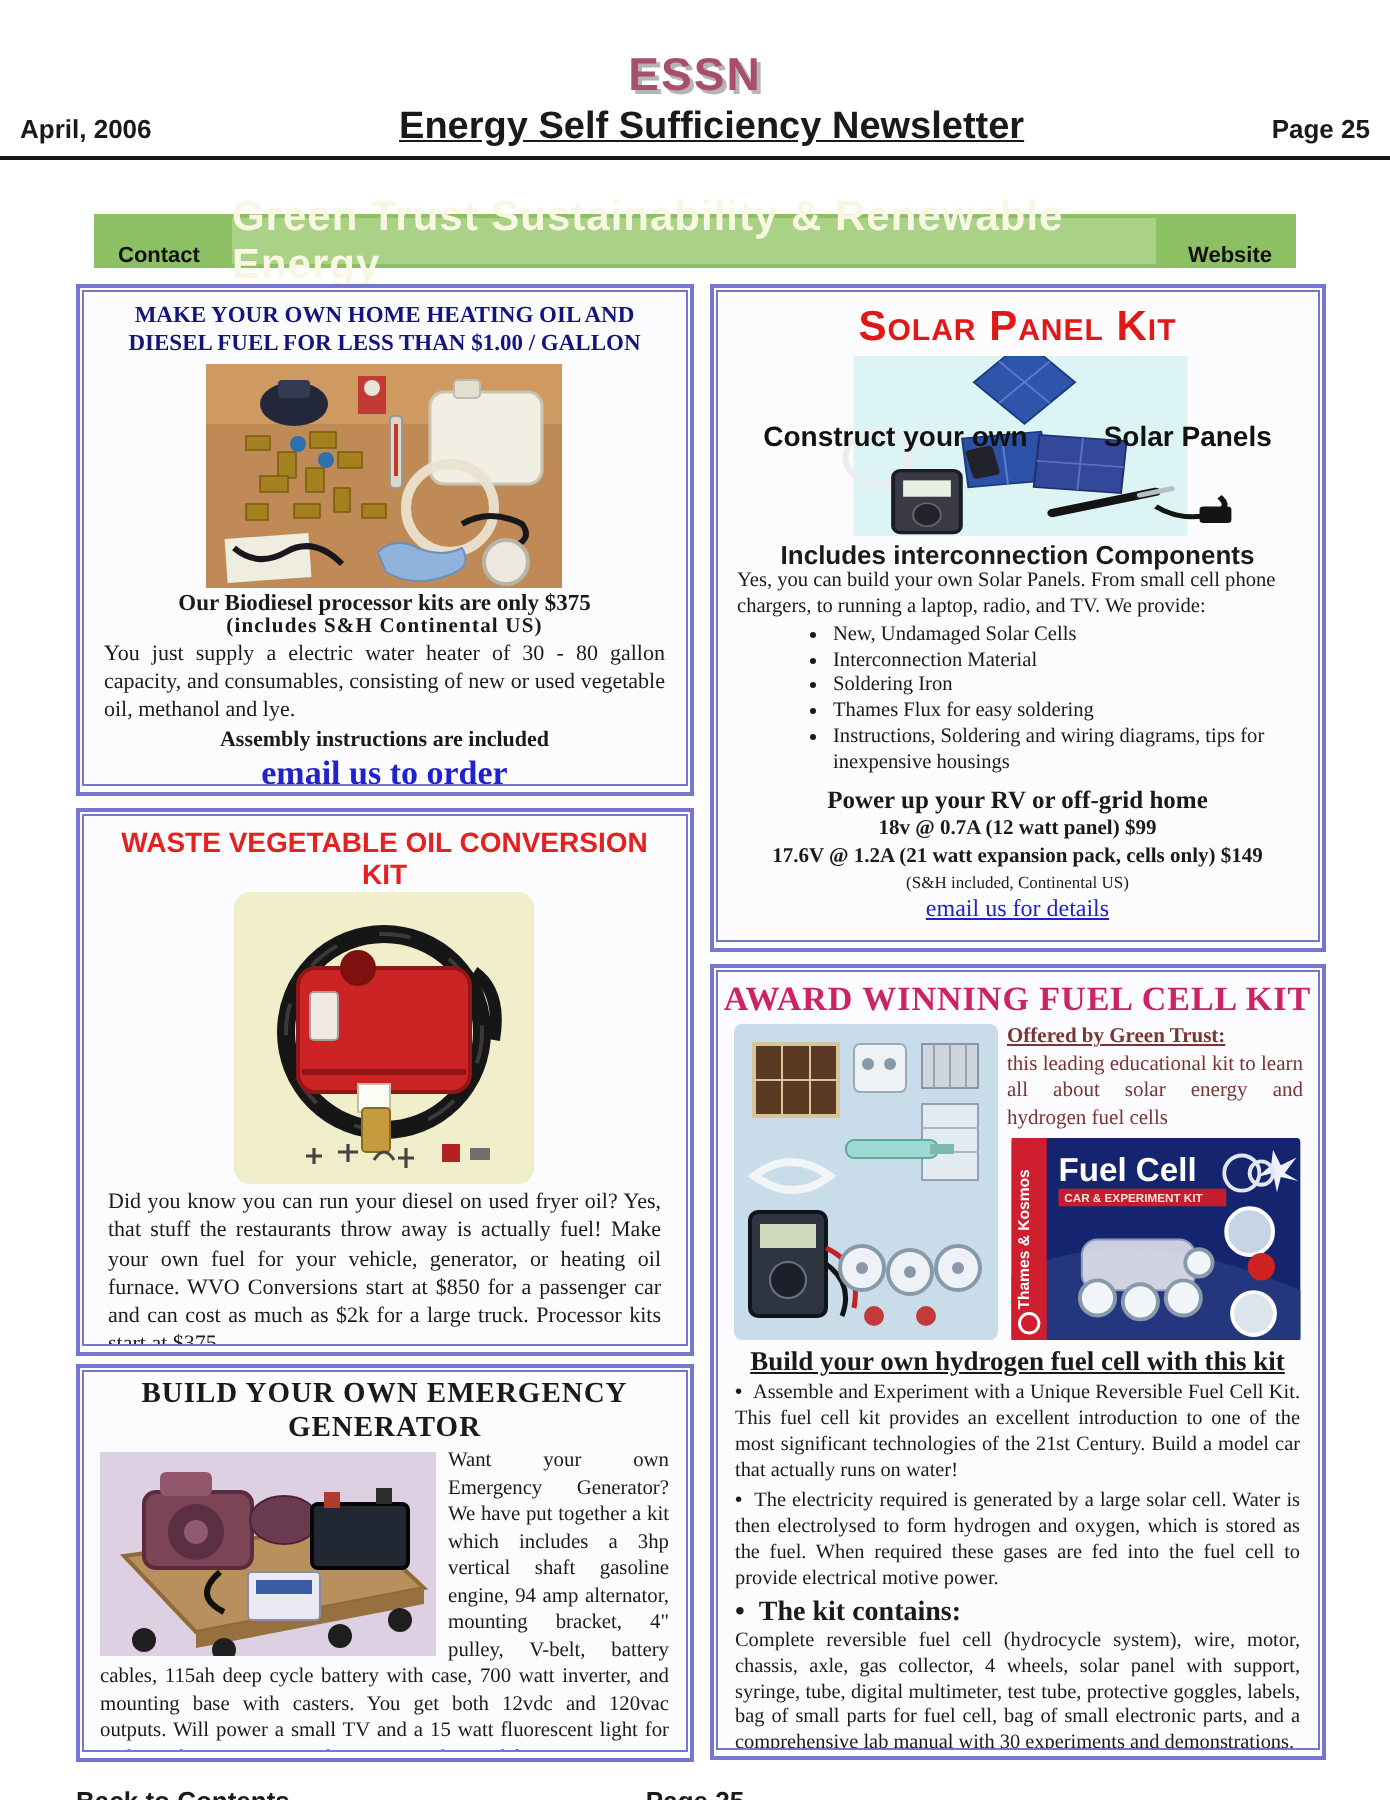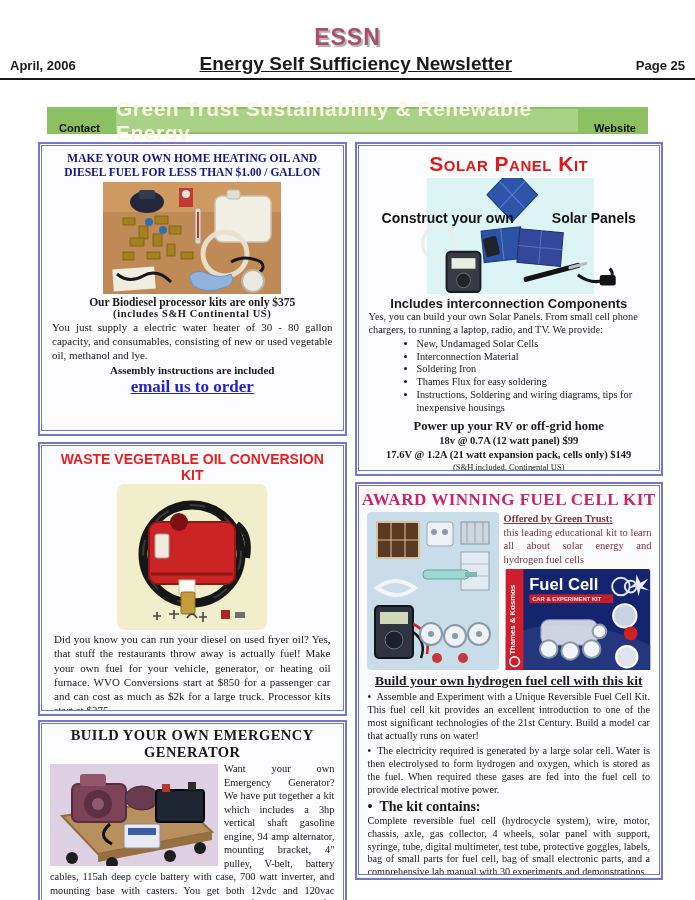--- a/index.html
+++ b/index.html
@@ -20,21 +20,21 @@
             font-family:"Liberation Sans", sans-serif; }
   .banner-side { font-size:11px; font-weight:bold; color:#111; padding:0 12px; cursor:pointer; white-space:nowrap; }
   .banner-center { flex:1; background:#aad287; margin:2px 4px; height:23px; display:flex; align-items:center;
                    justify-content:center; color:#f7f7e2; font-size:21px; font-weight:bold; letter-spacing:.5px; }
 
   
   .columns { display:flex; gap:8px; padding:0 32px 0 38px; margin-top:8px; }
   .col { flex:1; min-width:0; }
   .adbox { border:2px solid #7577cf; background:#fff; }
   .adbox-inner { border:1px solid #7577cf; margin:1px; height:calc(100% - 4px); background:#fcfcff; overflow:hidden; }
-  .h254{height:294px} .h274{height:274px} .h199{height:199px} .h334{height:334px} .h398{height:398px}
+  .h254{height:256px} .h274{height:274px} .h199{height:199px} .h334{height:334px} .h398{height:398px}
   .mb6{margin-bottom:6px} .mb4{margin-bottom:4px}
 
   .center { text-align:center; }
   .jtext { text-align:justify; }
   a.plink { color:#2222cc; text-decoration:underline; cursor:pointer; }
 
   
   .bio-title { font-size:11.5px; font-weight:bold; color:#14147e; line-height:1.25; margin:5px 10px 2px; }
   .bio-img { display:block; margin:2px auto; }
   .bio-price { font-size:11.5px; font-weight:bold; margin-top:2px; }
@@ -50,21 +50,21 @@
   .wvo-body { font-size:11px; line-height:1.3; padding:1px 12px; }
 
   
   .gen-title { font-size:14.5px; font-weight:bold; letter-spacing:.5px; margin:3px 4px 1px; }
   .gen-wrap { padding:0 8px; font-size:10.4px; line-height:1.3; }
   .gen-img { float:left; margin:2px 6px 1px 0; }
 
   
   .sol-title { font-family:"Liberation Sans", sans-serif; font-variant:small-caps; font-size:21px;
                font-weight:bold; color:#e01818; letter-spacing:.5px; margin:6px 0 0; }
-  .sol-imgzone { position:relative; height:116px; margin:2px 6px 0; }
+  .sol-imgzone { position:relative; height:90px; margin:2px 6px 0; }
   .sol-imgzone svg { position:absolute; inset:0; }
   .construct-line { position:absolute; top:32px; left:0; right:0; display:flex; justify-content:center;
                     align-items:center; gap:38px; font-family:"Liberation Sans", sans-serif; font-size:14px;
                     font-weight:bold; color:#111; }
   .sol-includes { font-family:"Liberation Sans", sans-serif; font-size:13px; font-weight:bold; margin-top:2px; }
   .sol-intro { font-size:10.3px; line-height:1.25; padding:0 10px; }
   .sol-list { list-style:disc; margin:1px 0 0 58px; padding-right:14px; font-size:10.3px; line-height:1.25; }
   .sol-power { font-size:12.5px; font-weight:bold; margin-top:4px; }
   .sol-price { font-size:10.5px; font-weight:bold; line-height:1.3; }
   .sol-note { font-size:8.5px; margin-top:1px; }

